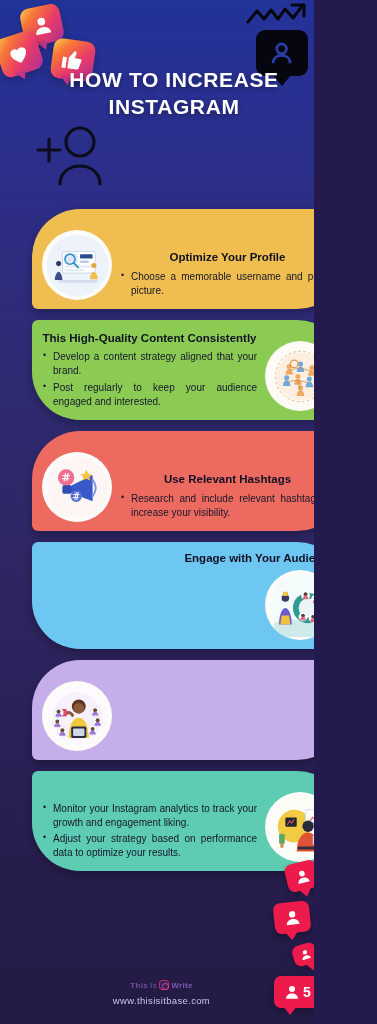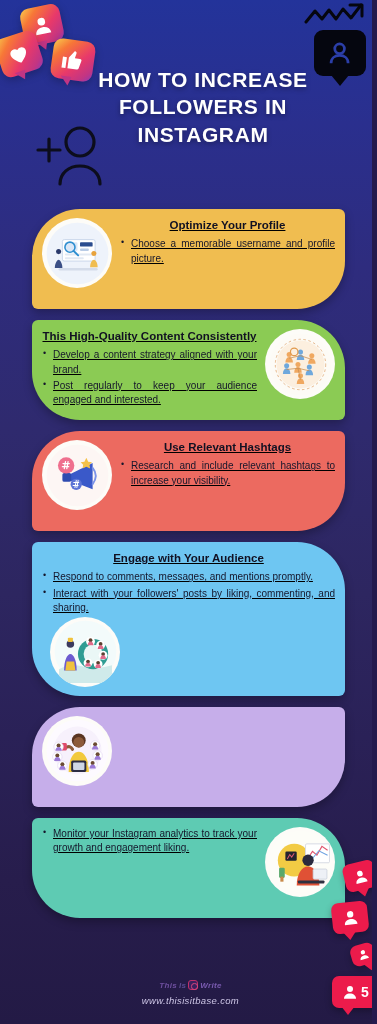--- a/index.html
+++ b/index.html
@@ -5,21 +5,21 @@
   * { margin:0; padding:0; box-sizing:border-box; }
   html,body { width:377px; height:1024px; }
   body {
     font-family:"Liberation Sans", sans-serif;
     background:#241a4d;
     overflow:hidden;
     position:relative;
   }
   #page {
     position:relative;
-    width:372px; height:1024px;
+    width:314px; height:1024px;
     background:linear-gradient(180deg,
         #23339a 0%,
         #2a2f8e 12%,
         #2e2c7e 26%,
         #2f2a6e 42%,
         #2d2660 58%,
         #2a2157 72%,
         #271d4c 86%,
         #231a45 100%);
     overflow:hidden;
@@ -75,24 +75,23 @@
     z-index:4;
   }
 
   
   #cards { position:absolute; left:0; top:209px; width:377px; }
   .card {
     position:relative;
     margin:0 32px 11px 32px;
     min-height:100px;
     display:flex;
-    align-items:flex-start;
+    align-items:flex-end;
     padding:9px 10px;
     box-shadow:0 4px 10px rgba(0,0,0,.28);
-    text-decoration:underline;
   }
   .card.img-left  { border-radius:48px 6px 48px 6px; }
   .card.img-right { border-radius:6px 48px 6px 48px; }
   .card.img-left  .thumb { order:0; margin-right:8px; }
   .card.img-left  .body  { order:1; }
   .card.img-right .thumb { order:1; margin-left:8px; }
   .card.img-right .body  { order:0; }
 
   .thumb {
     flex:0 0 auto;
@@ -113,21 +112,21 @@
     position:relative; padding-left:11px;
     font-size:10px; line-height:1.42; color:#15162b;
     text-align:justify; margin-bottom:2px;
   }
   .card li::before {
     content:"\2022"; position:absolute; left:1px; top:-1px;
     font-size:9px; color:#15162b;
   }
 
   
-  #footer { position:absolute; left:9px; right:0; bottom:18px; text-align:center;font-style:italic; }
+  #footer { position:absolute; left:9px; right:0; bottom:18px; text-align:center; }
   #logo {
     display:inline-flex; align-items:center; gap:2px;
     font-size:8px; font-weight:bold; letter-spacing:.3px; margin-bottom:5px;
   }
   #logo .lw-1 { color:#6d4f9e; }
   #logo .lw-2 { color:#5a4a90; }
   #logo .lmark {
     width:10px;height:10px;border:1.3px solid #c0306a;border-radius:3px;
     display:inline-block;position:relative;background:#3a2060;
   }
@@ -200,21 +199,20 @@
   <div id="add-user">
     <svg viewBox="0 0 86 68">
       <circle cx="50" cy="22" r="14"></circle>
       <path d="M30 64c0-11 9-18 20-18s20 7 20 18"></path>
       <path d="M8 30h22M19 19v22"></path>
     </svg>
   </div>
 
   <div id="title">
     <div>HOW TO INCREASE</div>
-    <div>FOLLOWERS IN</div>
     <div>INSTAGRAM</div>
   </div>
 
   <div id="cards">
       <div class="card img-left" style="background: rgb(240, 189, 80);">
         <div class="thumb">
           <svg viewBox="0 0 100 100">
             <circle cx="50" cy="50" r="49" fill="#eef3fb"></circle>
             <rect x="26" y="28" width="52" height="34" rx="3" fill="#fff" stroke="#c8d6ea" stroke-width="1.5"></rect>
             <rect x="30" y="32" width="20" height="14" rx="2" fill="#dbe7f7"></rect>
@@ -258,21 +256,21 @@
             <path d="M58 67c0-6 3-9 6-9s6 3 6 9z" fill="#6fa8dc"></path>
             <circle cx="50" cy="68" r="4" fill="#f0a860"></circle>
             <path d="M44 81c0-6 3-9 6-9s6 3 6 9z" fill="#f0a860"></path>
             <path d="M32 40 L50 36 L68 42 M28 58 L46 56 L64 60 M46 56 L50 74" stroke="#c98f52" stroke-width="1.2" fill="none"></path>
             <circle cx="40" cy="30" r="6" fill="none" stroke="#e09a4e" stroke-width="2"></circle>
           </svg>
         </div>
         <div class="body">
           <div class="card-title">This High-Quality Content Consistently</div>
           <ul>
-            <li>Develop a content strategy aligned with your brand.</li>
+            <li>Develop a content strategy aligned that your brand.</li>
             <li>Post regularly to keep your audience engaged and interested.</li>
           </ul>
         </div>
       </div>
       <div class="card img-left" style="background: rgb(236, 106, 96);">
         <div class="thumb">
           <svg viewBox="0 0 100 100">
             <circle cx="50" cy="50" r="49" fill="#fdf6f4"></circle>
             <path d="M38 48 L74 30 L74 72 L38 58 z" fill="#3a59c9"></path>
             <rect x="26" y="46" width="14" height="14" rx="3" fill="#2e4bb0"></rect>
@@ -314,24 +312,20 @@
             <circle cx="70" cy="68" r="3" fill="#5b4030"></circle>
             <path d="M65.5 76c0-4 2-6 4.5-6s4.5 2 4.5 6z" fill="#e06a8a"></path>
             <circle cx="54" cy="68" r="7" fill="#fff"></circle>
             <circle cx="54" cy="66" r="3" fill="#5b4030"></circle>
             <path d="M49.5 74c0-4 2-6 4.5-6s4.5 2 4.5 6z" fill="#e06a8a"></path>
             <rect x="22" y="28" width="8" height="7" rx="1.5" fill="#f0c23c"></rect>
           </svg>
         </div>
         <div class="body">
           <div class="card-title">Engage with Your Audience</div>
-          <ul>
-            <li>Respond to comments, messages, and mentions promptly.</li>
-            <li>Interact with your followers' posts by liking, commenting, and sharing.</li>
-          </ul>
         </div>
       </div>
       <div class="card img-left" style="background: rgb(198, 174, 234);">
         <div class="thumb">
           <svg viewBox="0 0 100 100">
             <circle cx="50" cy="50" r="49" fill="#fdfaff"></circle>
             <circle cx="50" cy="50" r="38" fill="#f3ecfb" opacity=".7"></circle>
             <circle cx="52" cy="34" r="11" fill="#5a3522"></circle>
             <circle cx="52" cy="37" r="8.5" fill="#8c5a3a"></circle>
             <path d="M36 84c0-20 7-32 16-32s16 12 16 32z" fill="#f2c93c"></path>
@@ -374,20 +368,21 @@
             <path d="M44 88c0-18 8-30 18-30s18 12 18 30z" fill="#e05135"></path>
             <rect x="46" y="80" width="42" height="5" rx="1.5" fill="#2e3040"></rect>
             <rect x="70" y="62" width="22" height="16" rx="2" fill="#eef1f6" stroke="#c9cfdb" stroke-width="1.2"></rect>
             <rect x="16" y="60" width="9" height="16" rx="2" fill="#5aa86a"></rect>
             <rect x="18" y="74" width="5" height="8" fill="#c98a4a"></rect>
           </svg>
         </div>
         <div class="body">
           <ul>
             <li>Monitor your Instagram analytics to track your growth and engagement liking.</li>
+            <li>Adjust your strategy based on performance data to optimize your results.</li>
           </ul>
         </div>
       </div>
     </div>
 
   <div id="footer">
     <div id="logo">
       <span class="lw-1">This</span>
       <span class="lw-2">Is</span>
       <span class="lmark"></span>

